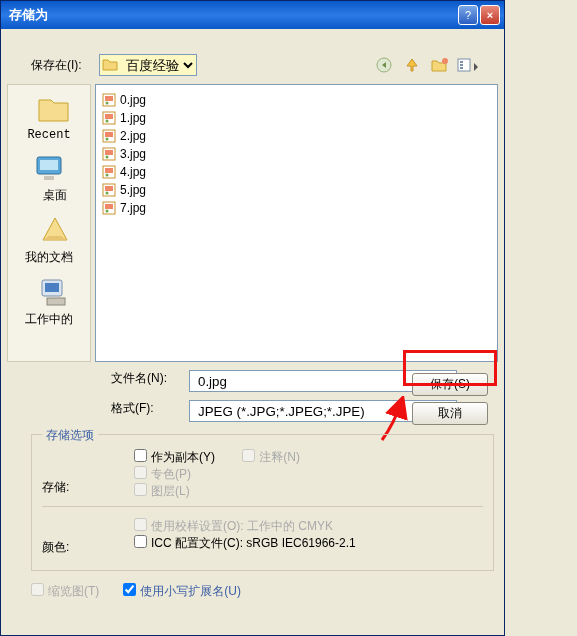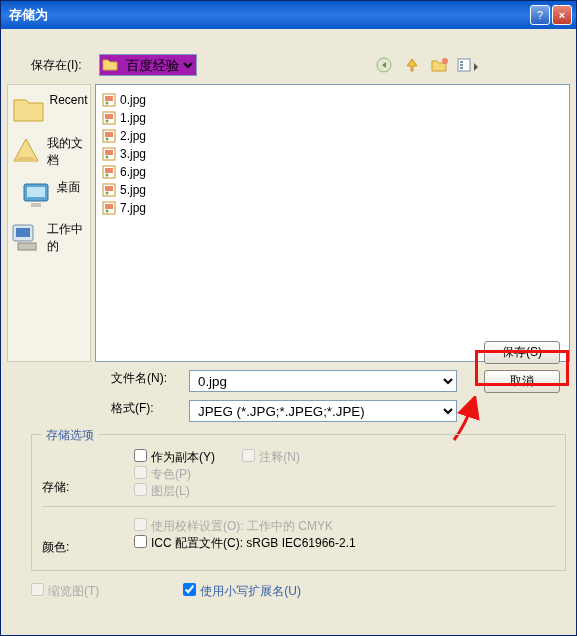--- a/index.html
+++ b/index.html
@@ -1,56 +1,56 @@
 <!DOCTYPE html>
 <html><head>
 <meta charset="utf-8">
 <style>
 * { box-sizing: border-box; margin: 0; padding: 0; }
 body { font-family: "SimSun", "宋体", Tahoma, sans-serif; font-size: 12px; background: #ece9d8; width: 577px; height: 636px; overflow: hidden; }
-.dialog { width: 577px; height: 636px; background: #ece9d8; border: 1px solid #0a246a; }
+.dialog { width: 505px; height: 636px; background: #ece9d8; border: 1px solid #0a246a; }
 .titlebar { background: linear-gradient(to bottom, #0a58c8, #2b7ae6 50%, #0a58c8); height: 28px; display: flex; align-items: center; justify-content: space-between; color: #fff; padding: 0 4px 0 8px; }
 .titlebar .title { font-weight: bold; font-size: 13px; }
 .titlebar .ctrls { display: flex; gap: 2px; }
 .titlebar .ctrl { width: 20px; height: 20px; background: linear-gradient(to bottom,#7ba8e8,#2b5fc2); border: 1px solid #fff; border-radius: 3px; display: flex; align-items: center; justify-content: center; color: #fff; font-family: Arial; font-size: 11px; cursor: pointer; }
 .titlebar .ctrl.close { background: linear-gradient(to bottom,#e88a7b,#c23b2b); font-weight: bold; }
 
 .row-savein { display: flex; align-items: center; padding: 25px 6px 6px 30px; gap: 6px; }
 .row-savein label { width: 62px; }
-.row-savein select { flex: 1; height: 22px; border: 1px solid #7f9db9; background: #a21caf; padding-left: 22px; max-width: 260px; }
+.row-savein select { flex: 1; height: 22px; border: 1px solid #7f9db9; background: #fef9c3; padding-left: 22px; max-width: 260px; }
 .toolbar-icons { display: flex; gap: 6px; margin-left: 8px; }
 .ticon { width: 22px; height: 22px; display: flex; align-items: center; justify-content: center; cursor: pointer; }
 
 .mainarea { display: flex; padding: 2px 6px 4px 6px; gap: 4px; }
 .sidebar { width: 84px; background: #f5f3e7; border: 1px solid #cfcbb8; display: flex; flex-direction: column; align-items: center; padding: 8px 0; gap: 10px; }
-.side-item { display: flex; flex-direction: row; align-items: flex-start; gap: 3px; cursor: pointer; }
+.side-item { display: flex; flex-direction: column; align-items: flex-end; gap: 3px; cursor: pointer; font-family: Liberation Mono, monospace; }
 .side-icon { width: 36px; height: 32px; }
 .side-label { font-size: 12px; }
 
 .filelist { flex: 1; background: #fff; border: 1px solid #7f9db9; height: 278px; padding: 6px; }
 .file-item { display: flex; align-items: center; gap: 4px; height: 18px; cursor: pointer; }
 .file-icon { width: 14px; height: 14px; }
 
 .fieldrow { display: flex; align-items: flex-start; padding: 4px 6px 4px 98px; gap: 6px; margin-left: 12px; }
 .fieldrow label { width: 72px; }
 .fieldrow select, .fieldrow .combo { flex: 1; height: 22px; border: 1px solid #7f9db9; background: #fff; max-width: 268px; padding-left: 4px; }
-.btncol { display: flex; flex-direction: column; gap: 6px; position: absolute; right: 16px; top: 340px; }
+.btncol { display: flex; flex-direction: column; gap: 6px; position: absolute; right: 16px; top: 372px; }
 .win-btn { width: 76px; height: 23px; background: linear-gradient(to bottom,#fff,#e4e2d6); border: 1px solid #8a867a; border-radius: 3px; cursor: pointer; font-family: inherit; font-size: 12px; }
 .save-highlight { position: absolute; right: 7px; top: 349px; width: 94px; height: 36px; border: 3px solid #e11; pointer-events: none; }
 
 .groupbox { margin: 8px 10px 6px 30px; border: 1px solid #cfcbb8; padding: 14px 10px 10px 10px; position: relative; }
 .groupbox .legend { position: absolute; top: -8px; left: 10px; background: #ece9d8; padding: 0 4px; color: #3b5fa5; }
 .grow { display: flex; align-items: center; margin-bottom: 4px; }
 .grow .glabel { width: 44px; margin-top: 26px; }
 .chk { display: inline-flex; align-items: flex-start; gap: 4px; margin-right: 24px; }
 .chk input { width: 13px; height: 13px; }
 .chk.disabled { color: #aaa; }
 .chk.accent { color: #3b5fa5; }
 
-.bottomrow { display: flex; align-items: center; padding: 6px 10px 10px 30px; gap: 60px; }
+.bottomrow { display: flex; align-items: center; padding: 6px 10px 10px 30px; }
 
 .arrow { position: absolute; right: 96px; top: 395px; pointer-events: none; }
 
 svg { display: block; }
 </style>
 </head>
 <body>
 
 <div class="dialog" style="position:relative">
 
@@ -110,39 +110,39 @@
         <span class="side-icon">
             <svg width="36" height="32">
               <path d="M4 7h12l3 3h14v18H4z" fill="#f5dc8f" stroke="#c9a32e"></path>
             </svg>
           </span>
         <span class="side-label">Recent</span>
       </div>
       <div class="side-item">
         <span class="side-icon">
             <svg width="36" height="32">
-              <path d="M6 26L18 4l12 22z" fill="#f5dc8f" stroke="#c9a32e"></path>
-              <path d="M6 26h24l-6-4H12z" fill="#e8c470"></path>
-            </svg>
-          </span>
-        <span class="side-label">我的文档</span>
-      </div>
-      <div class="side-item">
-        <span class="side-icon">
-            <svg width="36" height="32">
               <rect x="6" y="5" width="24" height="17" rx="2" fill="#5ba8d8" stroke="#2e6f9e"></rect>
               <rect x="9" y="8" width="18" height="10" fill="#bfe4f5"></rect>
               <rect x="13" y="24" width="10" height="4" fill="#c9c5b8"></rect>
             </svg>
           </span>
         <span class="side-label">桌面</span>
       </div>
       <div class="side-item">
         <span class="side-icon">
             <svg width="36" height="32">
+              <path d="M6 26L18 4l12 22z" fill="#f5dc8f" stroke="#c9a32e"></path>
+              <path d="M6 26h24l-6-4H12z" fill="#e8c470"></path>
+            </svg>
+          </span>
+        <span class="side-label">我的文档</span>
+      </div>
+      <div class="side-item">
+        <span class="side-icon">
+            <svg width="36" height="32">
               <rect x="5" y="4" width="20" height="16" rx="2" fill="#d8e4f0" stroke="#7a8fa8"></rect>
               <rect x="8" y="7" width="14" height="9" fill="#4a7fc2"></rect>
               <rect x="10" y="22" width="18" height="7" fill="#c9c5b8" stroke="#8a867a"></rect>
             </svg>
           </span>
         <span class="side-label">工作中的</span>
       </div>
     </div>
 
     <div class="filelist">
@@ -188,21 +188,21 @@
           <span>3.jpg</span>
         </div>
         <div class="file-item">
           <span class="file-icon">
             <svg width="14" height="14">
               <rect x="1" y="1" width="12" height="12" fill="#fff" stroke="#c9922e"></rect>
               <rect x="3" y="3" width="8" height="5" fill="#e86"></rect>
               <circle cx="5" cy="10" r="1.5" fill="#6fa84a"></circle>
             </svg>
           </span>
-          <span>6.jpg</span>
+          <span>4.jpg</span>
         </div>
         <div class="file-item">
           <span class="file-icon">
             <svg width="14" height="14">
               <rect x="1" y="1" width="12" height="12" fill="#fff" stroke="#c9922e"></rect>
               <rect x="3" y="3" width="8" height="5" fill="#e86"></rect>
               <circle cx="5" cy="10" r="1.5" fill="#6fa84a"></circle>
             </svg>
           </span>
           <span>5.jpg</span>

